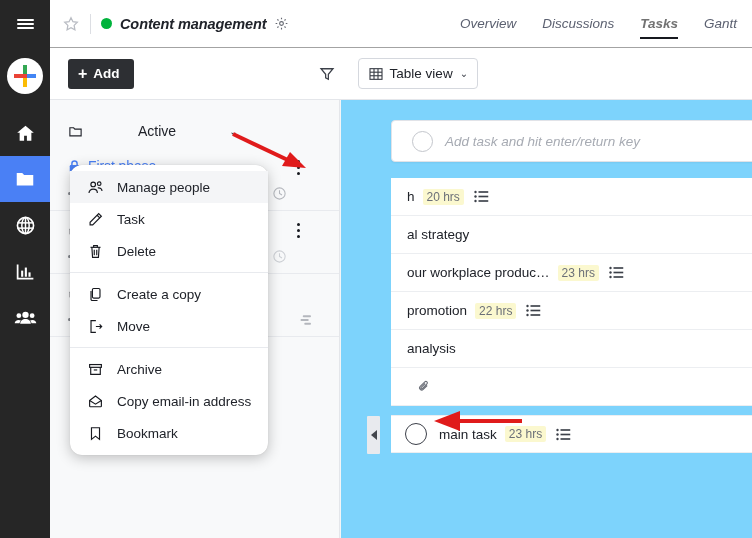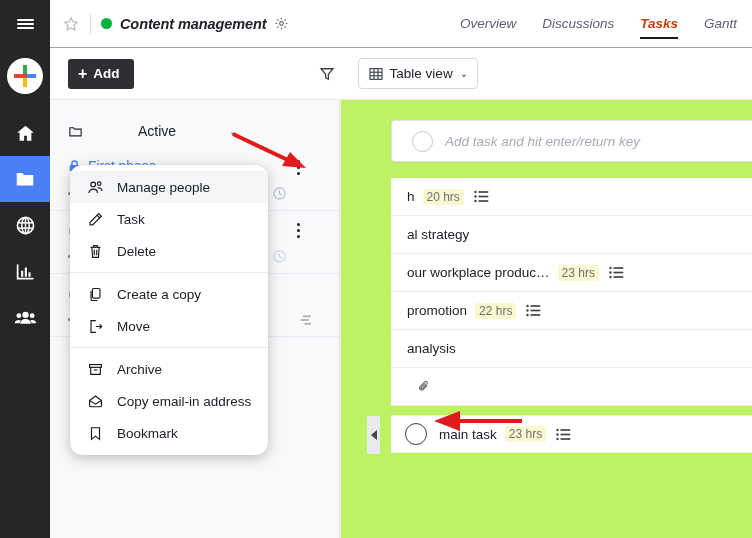--- a/index.html
+++ b/index.html
@@ -49,21 +49,21 @@
   .star { margin-left: 12px; width: 18px; height: 18px; }
   .hdr-div { width: 1px; height: 20px; background: #dcdee3; margin: 0 10px; }
   .dot-green { width: 11px; height: 11px; border-radius: 50%; background: #00b33c; }
   .hdr-title { font-size: 14.5px; font-weight: bold; color: #20232a; margin-left: 8px; letter-spacing: -0.1px;}
   .gear { margin-left: 8px; width: 15px; height: 15px; }
   .tabs { margin-left: auto; display: flex; align-items: center; height: 34px; padding-right: 2px;}
   .tab {
     font-size: 13.5px; color: #5b6070; margin-left: 0; padding: 0 13px;
     height: 48px; display: flex; align-items: center; position: relative;
   }
-  .tab.active { color: #c2410c; font-weight: bold; }
+  .tab.active { color: #737373; font-weight: bold; }
   .tab.active::after {
     content: ""; position: absolute; left: 13px; right: 13px; bottom: 9px;
     height: 2px; background: #17191f;
   }
 
   
   .toolbar {
     position: absolute; left: 50px; top: 48px;
     width: 702px; height: 52px;
     background: #fff;
@@ -122,21 +122,21 @@
   .kebab {
     position: absolute; right: 33px; top: 10px;
     width: 16px; height: 18px; display: flex; flex-direction: column;
     align-items: center; justify-content: center; gap: 3px; cursor: pointer;
   }
   .kebab i { width: 3px; height: 3px; background: #17191f; border-radius: 50%; display:block; }
 
   
   .panel-right {
     position: absolute; left: 291px; top: 0;
-    width: 411px; height: 438px; background: #bef264;
+    width: 411px; height: 438px; background: #7dd3fc;
   }
   .addtask {
     position: absolute; left: 50px; top: 20px;
     width: 400px; height: 42px; background: #fff;
     border: 1px solid #e1e3e8; border-radius: 4px;
     display: flex; align-items: center;
     box-shadow: 0 1px 2px rgba(0,0,0,0.05);
   }
   .circ { width: 21px; height: 21px; border: 1.6px solid #c3c6cc; border-radius: 50%; margin-left: 20px; }
   .addtask-ph { font-size: 13.5px; color: #a7abb3; font-style: italic; margin-left: 12px; }

